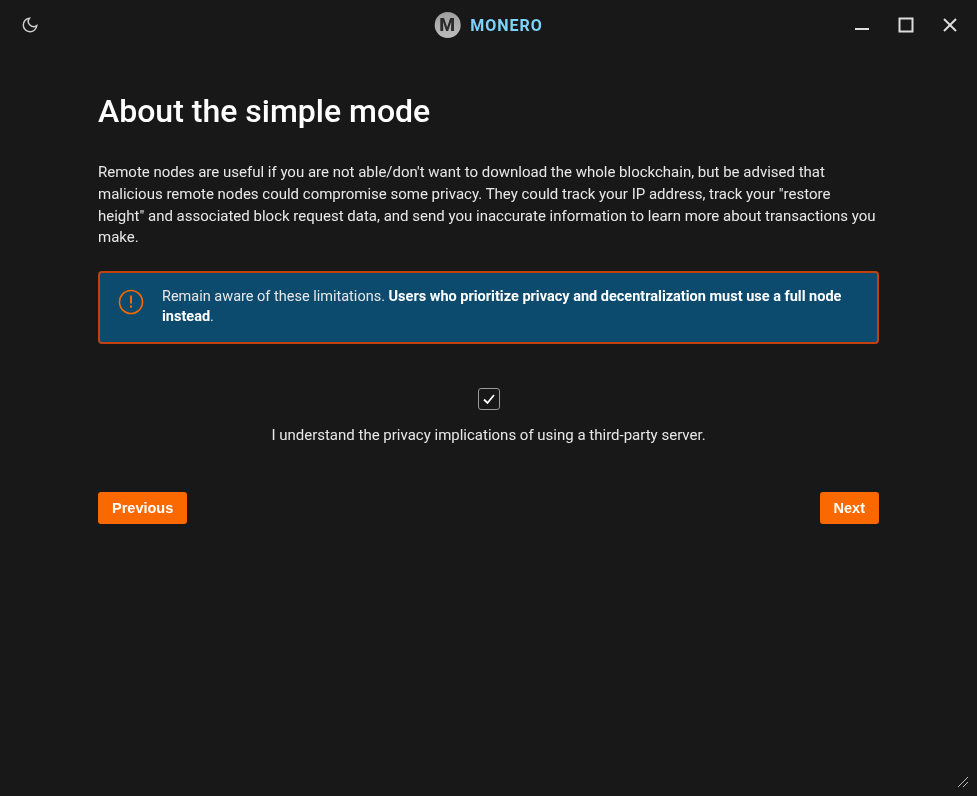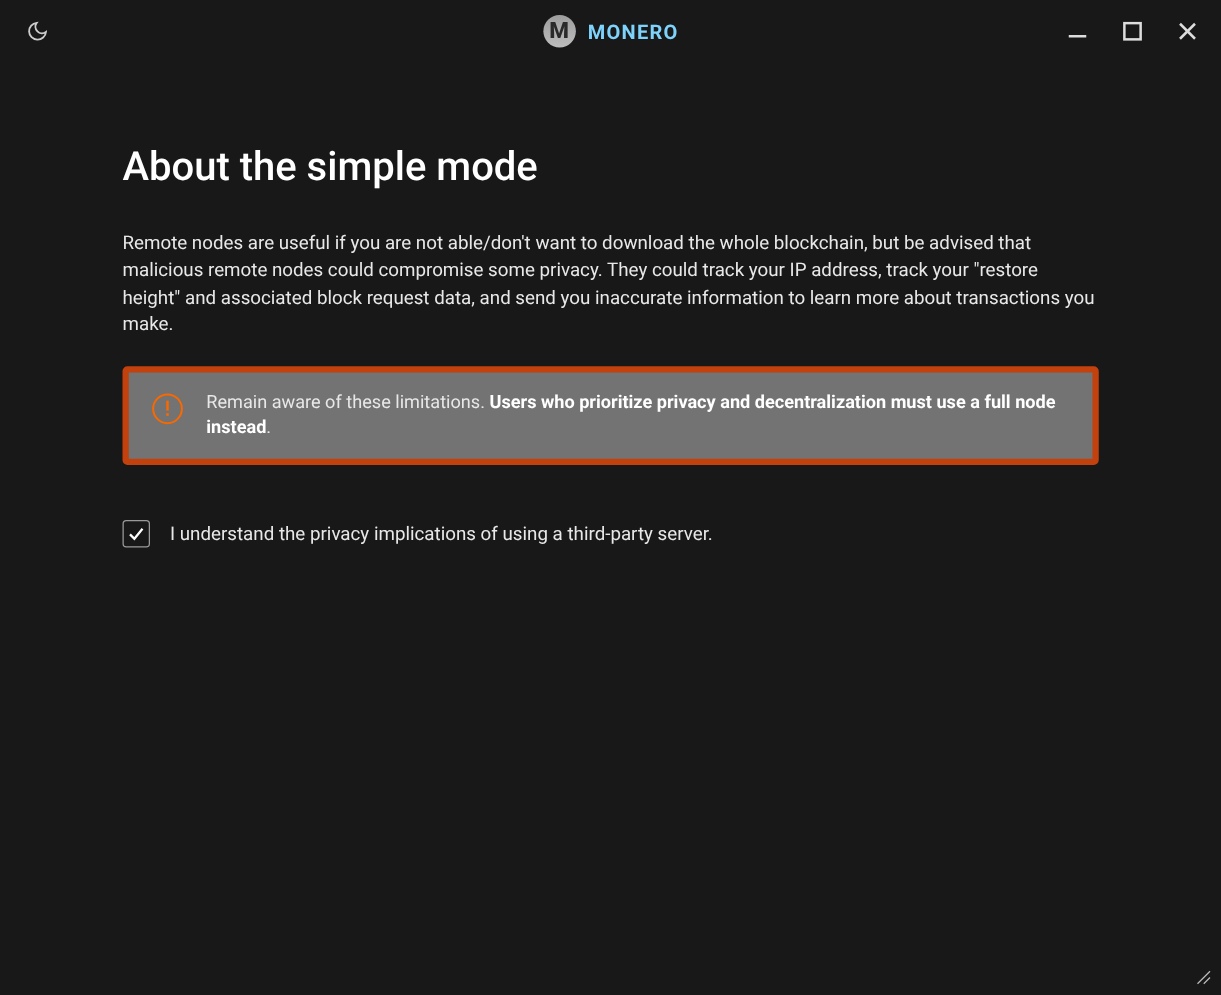--- a/index.html
+++ b/index.html
@@ -78,32 +78,31 @@
       cursor: pointer;
     }
     .content {
       padding: 42px 98px 0 98px;
     }
     .page-title {
       font-size: 32px;
       font-weight: 500;
       color: #ffffff;
       margin-bottom: 32px;
-      margin-top: 22px;
     }
     .paragraph {
       font-size: 15px;
       line-height: 1.45;
       color: #e8e8e8;
       margin-bottom: 22px;
     }
     .warning-box {
-      border: 5px solid #c2410c;
+      border: 2px solid #c2410c;
       border-radius: 4px;
-      background: #737373;
+      background: #0c4a6e;
       padding: 14px 18px;
       display: flex;
       align-items: flex-start;
       gap: 18px;
       margin-top: 20px;
       margin-bottom: 44px;
     }
     .warning-icon {
       flex-shrink: 0;
       width: 26px;
@@ -117,20 +116,21 @@
     }
     .warning-text b {
       font-weight: 700;
       color: #ffffff;
     }
     .checkbox-row {
       display: flex;
       align-items: center;
       gap: 16px;
       margin-bottom: 48px;
+      flex-direction: column;
     }
     .checkbox {
       width: 22px;
       height: 22px;
       border: 1.5px solid #9a9a9a;
       border-radius: 3px;
       display: flex;
       align-items: center;
       justify-content: center;
       cursor: pointer;
@@ -222,20 +222,24 @@
 
   <div class="checkbox-row">
     <div class="checkbox">
       <svg width="16" height="16" viewBox="0 0 16 16">
         <polyline points="3,8.5 6.5,12 13,4" fill="none" stroke="#ffffff" stroke-width="1.8"></polyline>
       </svg>
     </div>
     <span class="checkbox-label">I understand the privacy implications of using a third-party server.</span>
   </div>
 
+  <div class="button-row">
+    <button class="btn">Previous</button>
+    <button class="btn">Next</button>
+  </div>
 </div>
 
 <div class="resize-handle">
   <svg width="16" height="16" viewBox="0 0 16 16">
     <line x1="3" y1="13" x2="13" y2="3" stroke="#bbbbbb" stroke-width="1"></line>
     <line x1="8" y1="13" x2="13" y2="8" stroke="#bbbbbb" stroke-width="1"></line>
   </svg>
 </div>
 
 </body></html>

